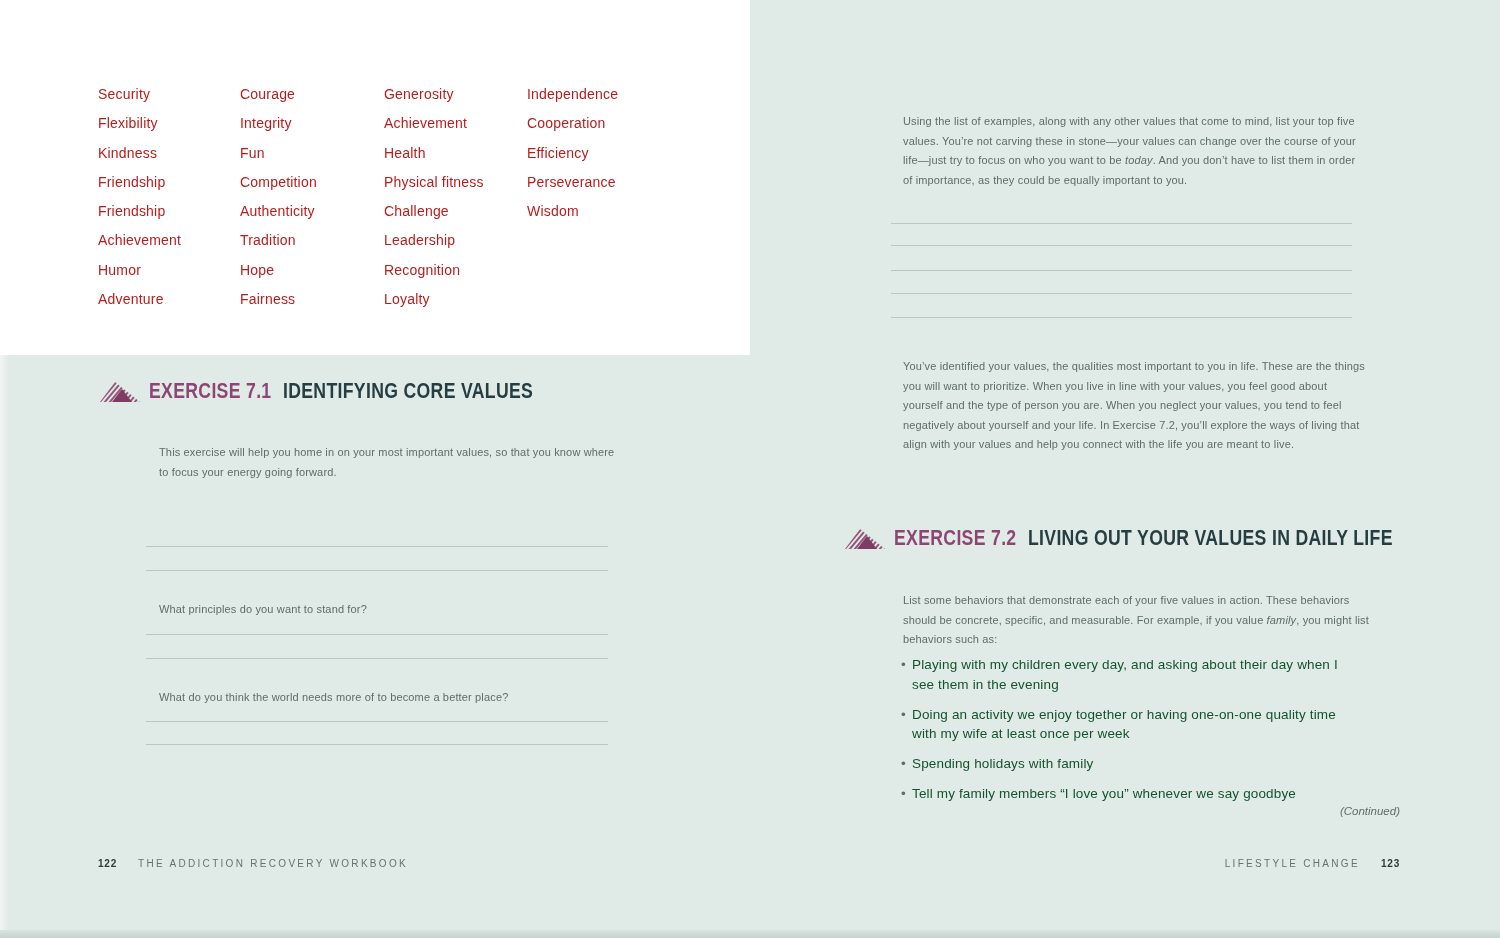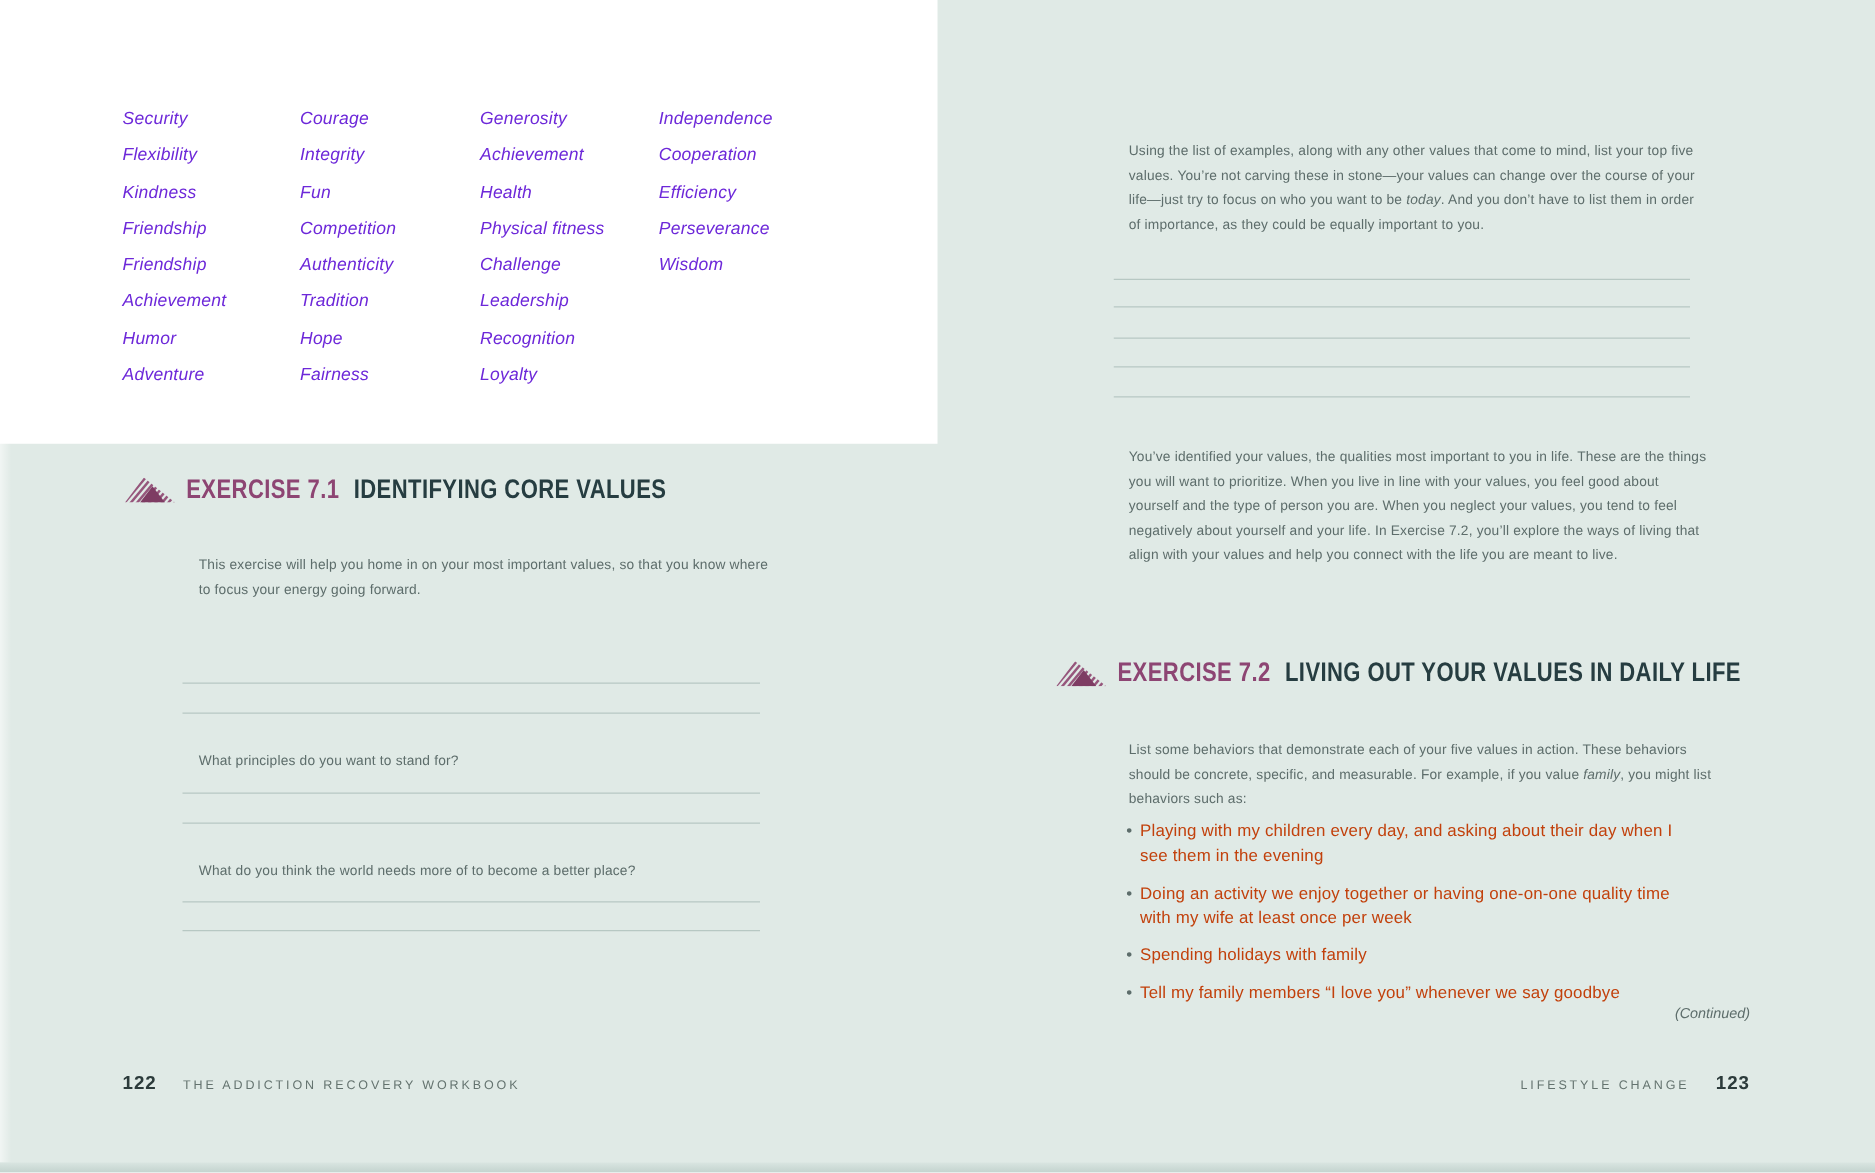--- a/index.html
+++ b/index.html
@@ -11,21 +11,21 @@
     overflow:hidden;
   }
   
   .white-box{
     position:absolute;left:0;top:0;width:750px;height:355px;
     background:#ffffff;
   }
   .vcol{position:absolute;top:86px;}
   .vitem{
     height:29.3px;
-    font-size:14px;color:#6d28d9;letter-spacing:0.2px;font-style:italic;
+    font-size:14px;color:#b91c1c;letter-spacing:0.2px;
   }
   
   .body-text{
     position:absolute;
     font-size:11px;line-height:19.6px;color:#5d6d6b;
     letter-spacing:0.15px;margin:12px;
   }
   .body-text em{font-style:italic;}
   
   .write-line{
@@ -45,32 +45,32 @@
   .ex-label{color:#8d4573;}
   .ex-title{color:#263d41;}
   
   .bullet-list{position:absolute;left:891px;top:655px;width:470px;}
   .bullet-item{display:flex;margin:0 0 10.5px 0;}
   .bullet-marker{
     flex:0 0 auto;width:21px;padding-left:10px;box-sizing:border-box;
     font-size:13.5px;line-height:19.6px;color:#5d6d6b;
   }
   .bullet-text{
-    flex:1;font-size:13.5px;line-height:19.6px;color:#c2410c;letter-spacing:0.15px;
+    flex:1;font-size:13.5px;line-height:19.6px;color:#14532d;letter-spacing:0.15px;
   }
   
   .continued{
     position:absolute;right:100px;top:805px;
     font-size:11.5px;font-style:italic;color:#5d6d6b;
   }
   .footer{position:absolute;display:flex;align-items:baseline;gap:21px;}
   .footer-left{left:98px;top:858px;}
   .footer-right{right:100px;top:858px;}
   .footer-num{
-    font-size:15px;font-weight:bold;color:#2c3b3b;letter-spacing:0.8px;
+    font-size:10px;font-weight:bold;color:#2c3b3b;letter-spacing:0.8px;
   }
   .footer-title{
     font-size:10px;letter-spacing:2.3px;color:#64736f;
   }
   
   .bottom-edge{
     position:absolute;left:0;right:0;bottom:0;height:8px;
     background:linear-gradient(#d9e5e1,#c3d3ce);
   }
   .left-edge{

